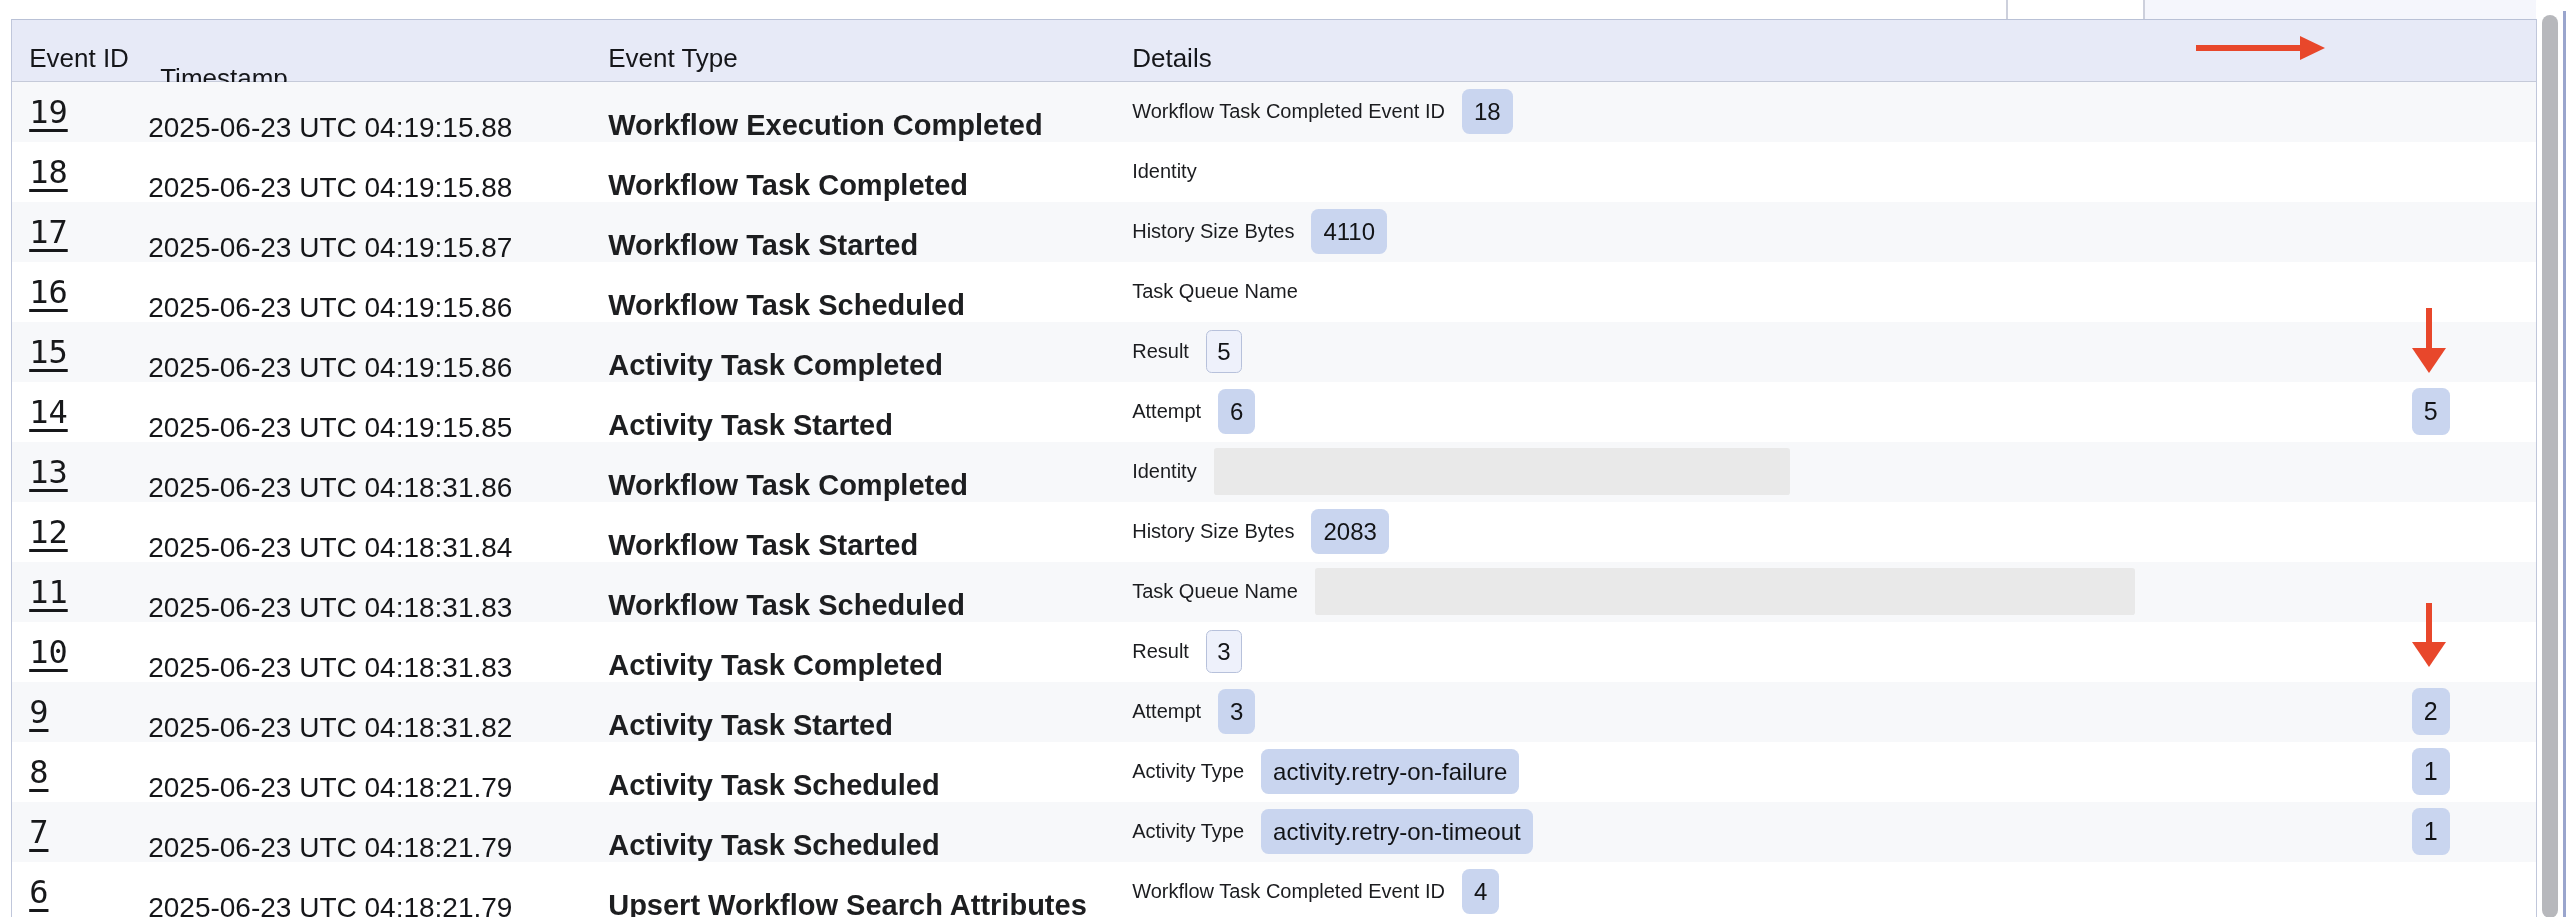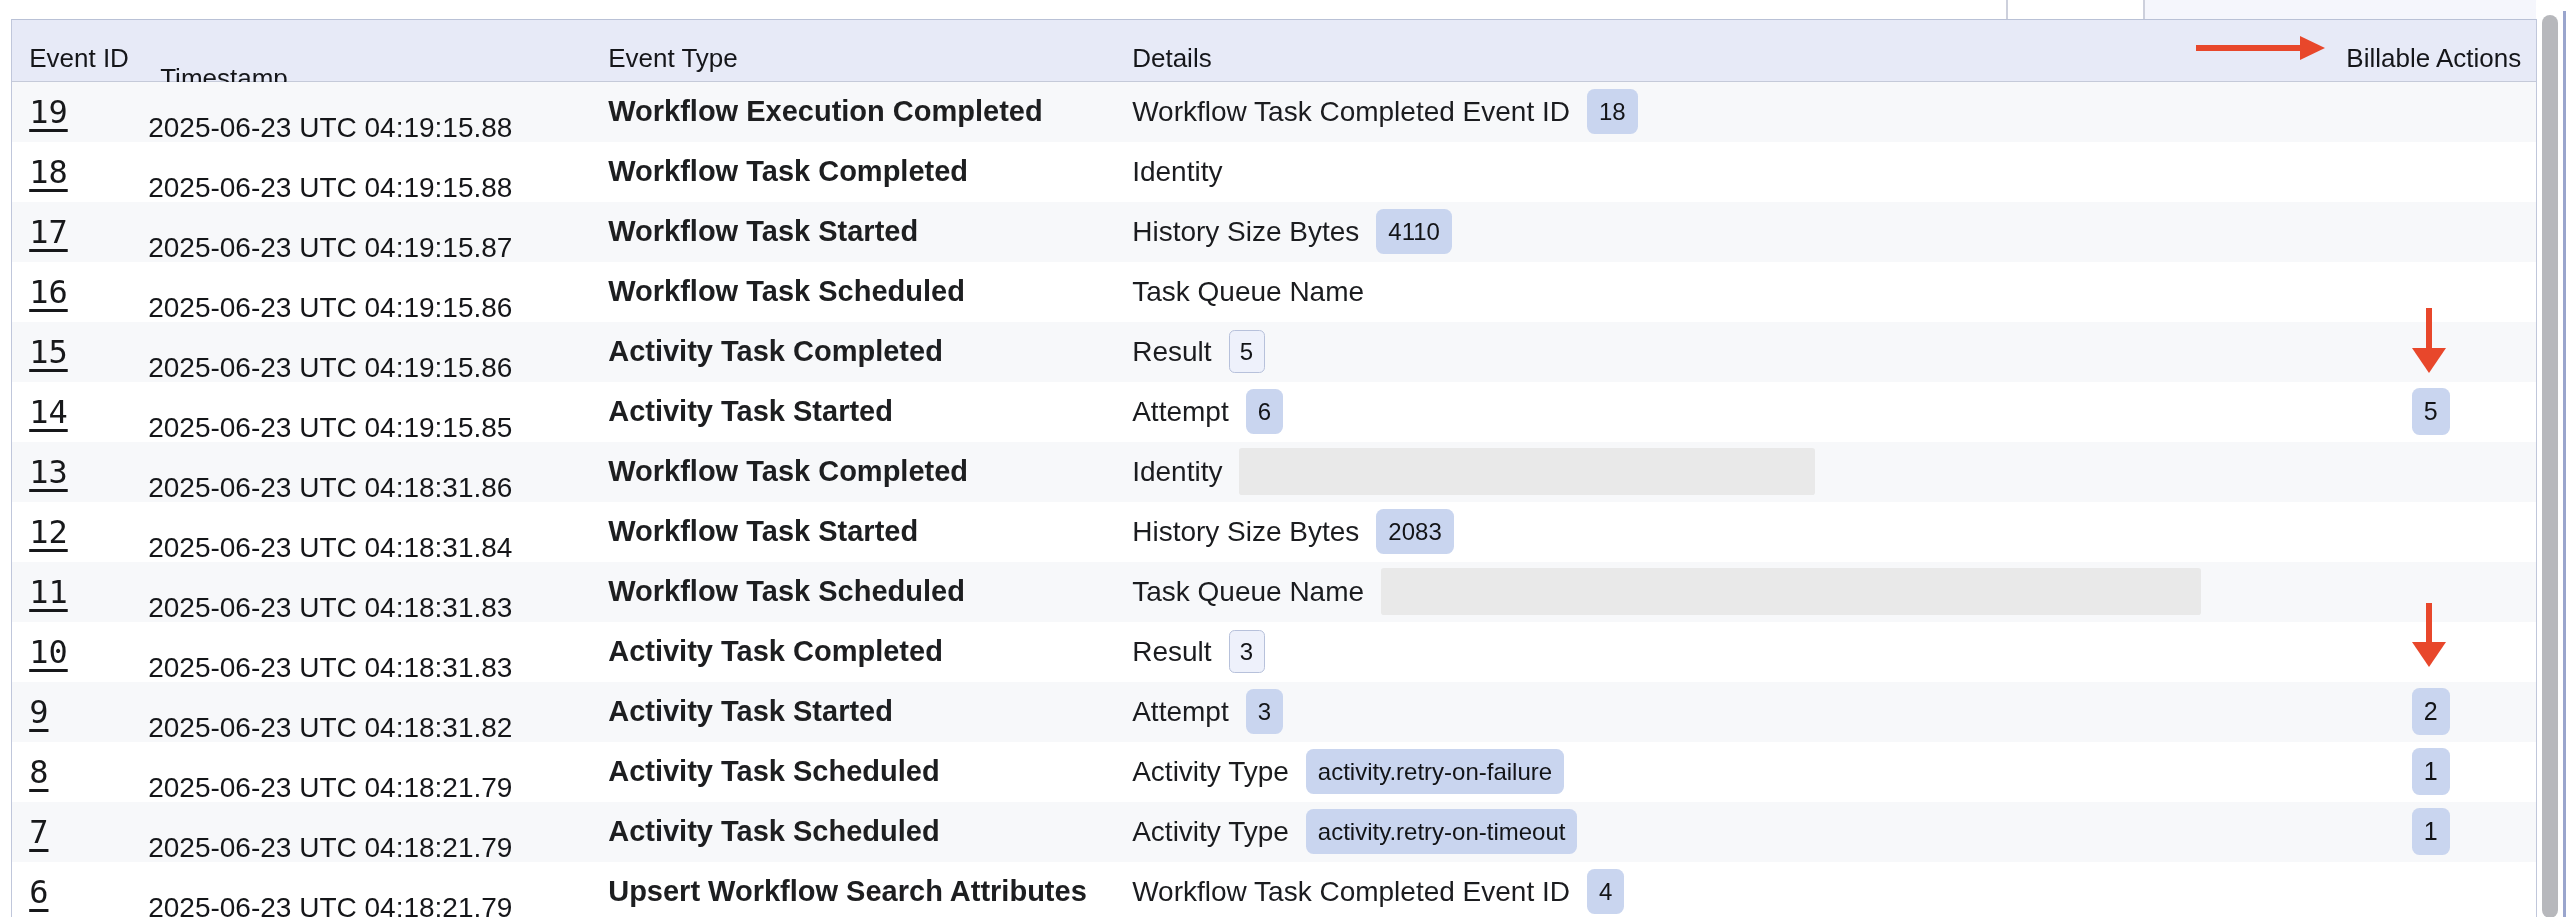--- a/index.html
+++ b/index.html
@@ -42,32 +42,32 @@
   .h-billable{right:15px;}
 
   .tbody{position:relative;}
   .row{position:relative;height:60px;background:#fff;}
   .row:nth-child(odd){background:var(--row_stripe);}
   .cell{
     position:absolute;top:0;height:60px;display:flex;align-items:center;white-space:nowrap;
   }
   .c-id{left:17px;}
   .c-ts{left:136px;margin-top:16px;}
-  .c-type{left:596px;}
+  .c-type{left:596px;align-items:flex-end;}
   .c-details{left:1120px;}
   .c-billable{left:2325px;width:187px;justify-content:center;}
 
   a.eid{
     font-family:"DejaVu Sans Mono","Liberation Mono",monospace;
     font-size:32px;color:var(--text);text-decoration:underline;
     text-underline-offset:5.6px;cursor:pointer;
   }
   .ts{font-size:28px;color:#151619;}
   .etype{font-size:29px;font-weight:700;color:#1d1e20;}
-  .dlabel{font-size:28px;color:#1b1c1f;}
+  .dlabel{font-size:20px;color:#1b1c1f;}
   .badge{
     display:inline-flex;align-items:center;font-size:24px;color:#131417;
     margin-left:17px;border-radius:7.5px;line-height:1;
   }
   .badge.solid{background:var(--badge);padding:10.3px 12px;}
   .badge.outline{
     background:var(--badge_outline_bg);border:1.9px solid var(--badge_outline_border);
     padding:8.4px 10.3px;border-radius:5.6px;
   }
   .redacted{
@@ -118,21 +118,20 @@
     <div class="vline b"></div>
     <div class="tint"></div>
   </div>
 
   <div class="table">
     <div class="thead">
       <div class="hcell h-id">Event ID</div>
       <div class="hcell h-ts">Timestamp</div>
       <div class="hcell h-type">Event Type</div>
       <div class="hcell h-details">Details</div>
-      <div class="hcell h-billable">Billable Actions</div>
     </div>
     <div class="tbody" id="tbody">
         <div class="row">
       <div class="cell c-id">
         <a class="eid">19</a>
       </div>
       <div class="cell c-ts">
         <span class="ts">2025-06-23 UTC 04:19:15.88</span>
       </div>
       <div class="cell c-type">

